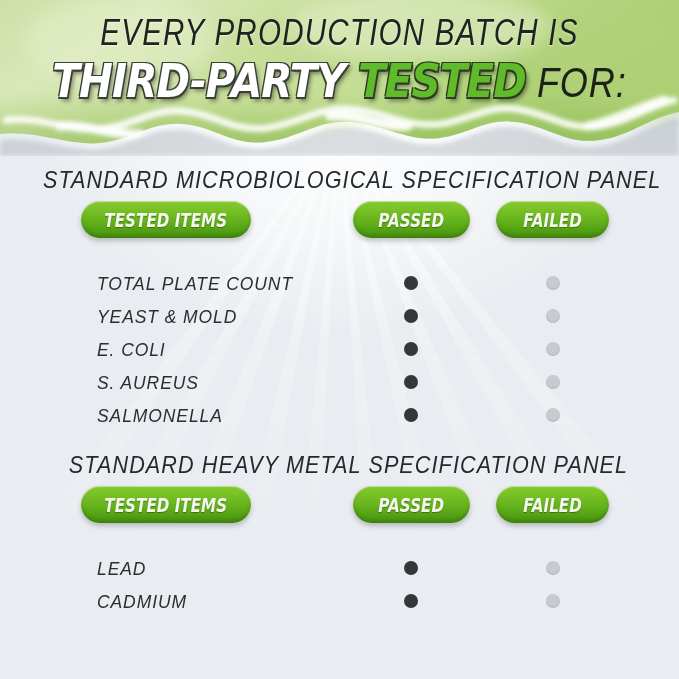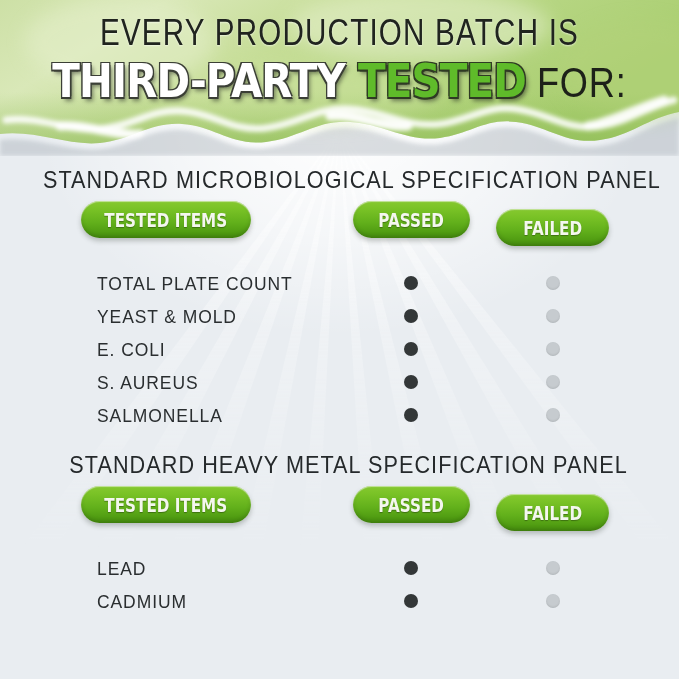--- a/index.html
+++ b/index.html
@@ -13,20 +13,21 @@
     background: #e9edf1;
     font-family: "Liberation Sans", sans-serif;
   }
 
   #page {
     position: relative;
     width: 679px;
     height: 679px;
     overflow: hidden;
     background: #e9edf1;
+    font-style: italic;
   }
 
   
   .rays {
     position: absolute;
     left: 0; top: 130px;
     width: 679px; height: 420px;
     pointer-events: none;
     opacity: .55;
   }
@@ -157,21 +158,21 @@
     font-family: "DejaVu Sans", sans-serif;
     font-weight: 700;
     font-size: 19px;
     letter-spacing: 0px;
     transform: scaleX(0.80);
     white-space: nowrap;
     text-shadow: 0 1px 1px rgba(30,50,10,0.45);
   }
   .pill-items  { left: 72px;  width: 170px; }
   .pill-passed { left: 344px; width: 117px; }
-  .pill-failed { left: 487px; width: 113px; margin-top: 8px; }
+  .pill-failed { left: 487px; width: 113px; }
 
   .rows { position: relative; margin-top: 28px; }
   .row {
     position: relative;
     height: 33px;
   }
   .row-label {
     position: absolute;
     left: 88px;
     top: 0;

